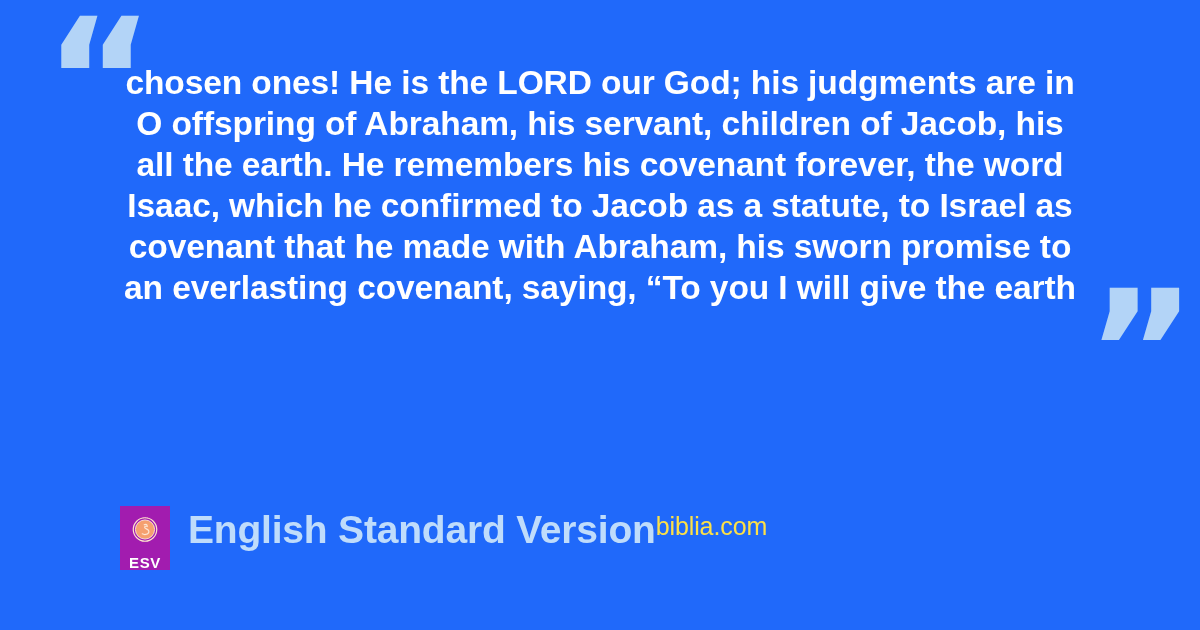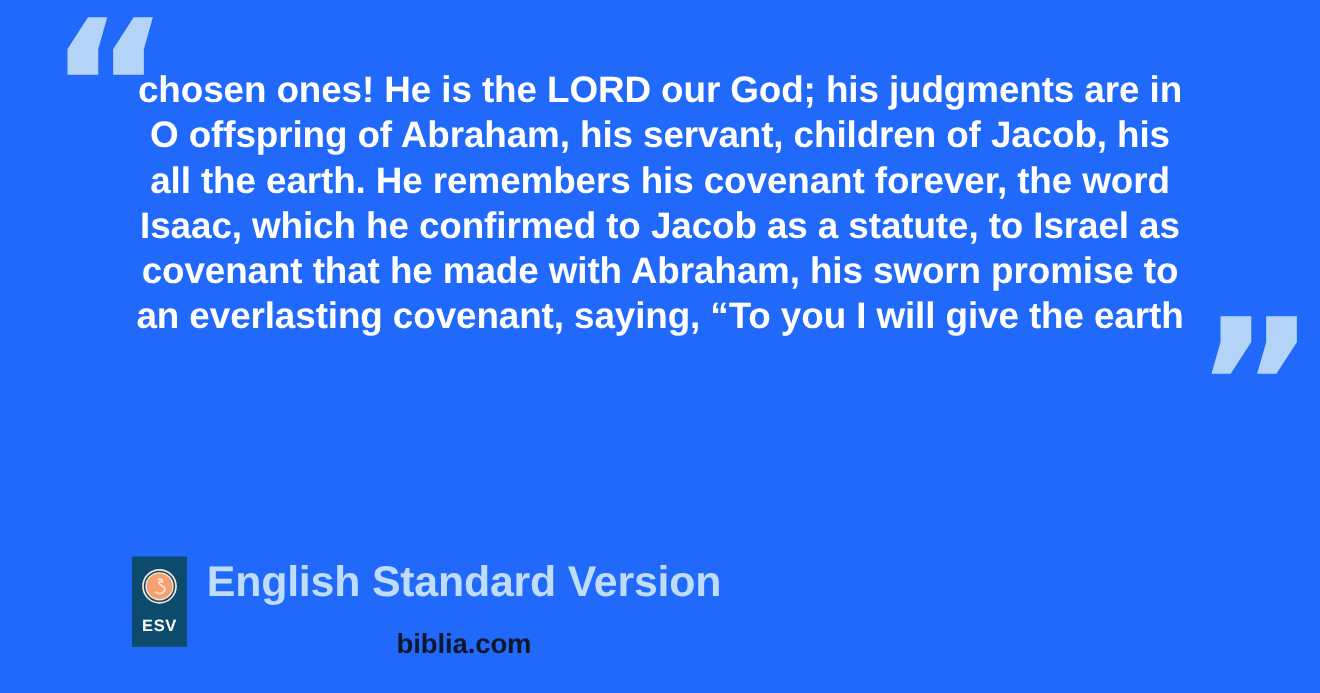--- a/index.html
+++ b/index.html
@@ -65,22 +65,22 @@
   #footer {
     position: absolute;
     left: 120px;
     top: 506px;
     display: flex;
     align-items: flex-start;
   }
 
   #esv-logo {
     width: 50px;
-    height: 82px;
-    background: #0c4a6e;
+    height: 64px;
+    background: #a21caf;
     display: flex;
     flex-direction: column;
     align-items: center;
     justify-content: flex-start;
     flex: 0 0 auto;
     padding-top: 11px;
     box-sizing: border-box;
   }
   #esv-seal {
     width: 32px;
@@ -92,40 +92,39 @@
     color: #ffffff;
     font-size: 15px;
     font-weight: 700;
     letter-spacing: 0.6px;
     line-height: 1;
   }
 
   #footer-text {
     margin-left: 18px;
     display: flex;
-    flex-direction: column;
+    flex-direction: row;
     justify-content: flex-start;
     padding-top: 1px;
-    align-items: center;
   }
   #version-name {
     color: #bfdcfb;
     font-size: 39px;
     font-weight: 700;
     line-height: 46px;
     letter-spacing: -0.2px;
     white-space: nowrap;
   }
   #site-url {
-    color: #0f172a;
+    color: #fde047;
     font-size: 25px;
-    font-weight: 700;
+    font-weight: 400;
     line-height: 30px;
     letter-spacing: -0.1px;
-    margin-top: 18px;
+    margin-top: 4px;
     white-space: nowrap;
   }
 </style>
 </head>
 <body>
 
 <div id="card">
 
   <span id="quote-open" class="quote-mark">“</span>
 

